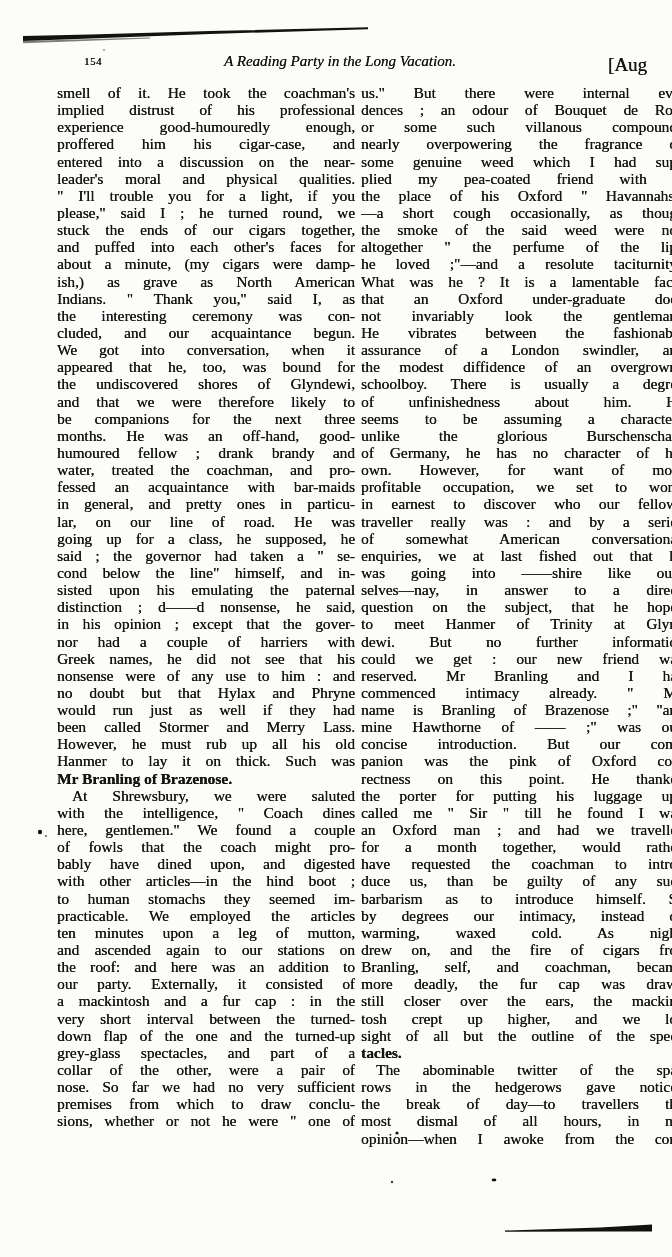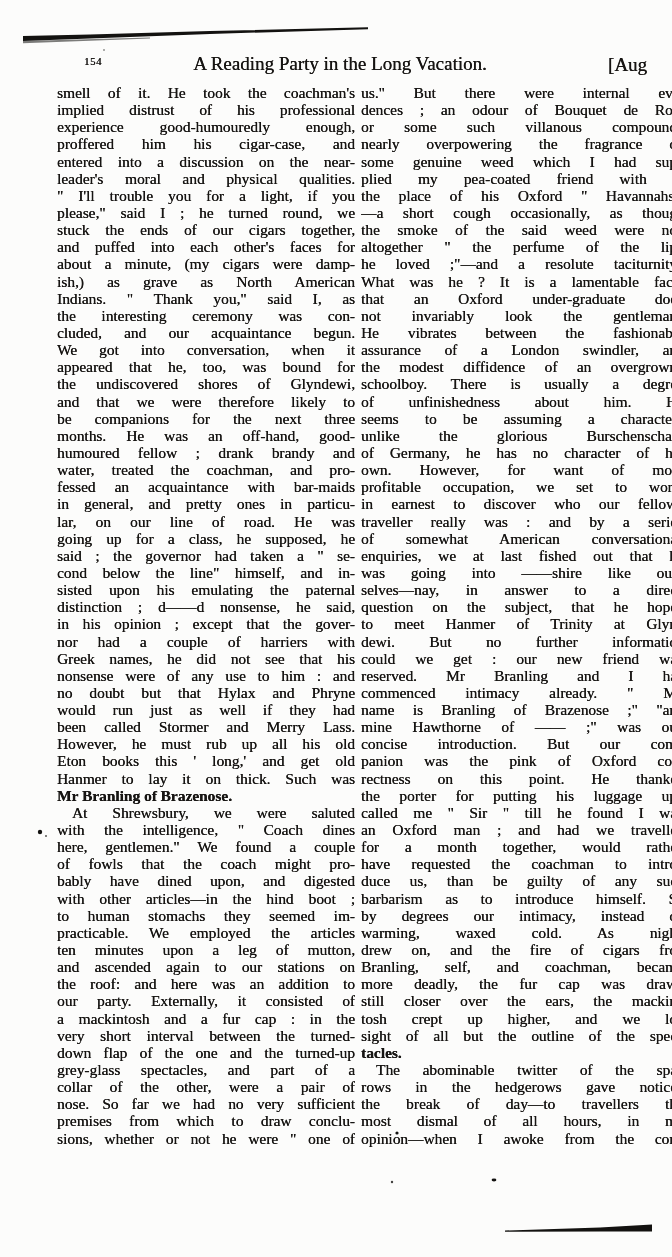--- a/index.html
+++ b/index.html
@@ -14,21 +14,21 @@
   .scan-page { position:absolute; inset:0; }
 
   
   .hdr-num {
     position:absolute; left:84px; top:55px;
     font-size:11px; letter-spacing:0.5px;
     text-shadow:0.3px 0 0 currentColor;
   }
   .hdr-title {
     position:absolute; left:140px; top:53px; width:400px;
-    text-align:center; font-size:19px;
+    text-align:center; font-style:italic; font-size:15px;
     text-shadow:0.2px 0 0 currentColor;
     white-space:nowrap;
   }
   .hdr-issue {
     position:absolute; left:608px; top:54px;
     font-size:19px;
     text-shadow:0.3px 0 0 currentColor;
     white-space:nowrap;
   }
 
@@ -94,21 +94,20 @@
       <div class="line">sisted upon his emulating the paternal</div>
       <div class="line">distinction ; d——d nonsense, he said,</div>
       <div class="line">in his opinion ; except that the gover-</div>
       <div class="line">nor had a couple of harriers with</div>
       <div class="line">Greek names, he did not see that his</div>
       <div class="line">nonsense were of any use to him : and</div>
       <div class="line">no doubt but that Hylax and Phryne</div>
       <div class="line">would run just as well if they had</div>
       <div class="line">been called Stormer and Merry Lass.</div>
       <div class="line">However, he must rub up all his old</div>
-      <div class="line">Eton books this ' long,' and get old</div>
       <div class="line">Hanmer to lay it on thick.  Such was</div>
       <div class="line pend">Mr Branling of Brazenose.</div>
       <div class="line indent">At Shrewsbury, we were saluted</div>
       <div class="line">with the intelligence, " Coach dines</div>
       <div class="line">here, gentlemen."  We found a couple</div>
       <div class="line">of fowls that the coach might pro-</div>
       <div class="line">bably have dined upon, and digested</div>
       <div class="line">with other articles—in the hind boot ;</div>
       <div class="line">to human stomachs they seemed im-</div>
       <div class="line">practicable.  We employed the articles</div>

